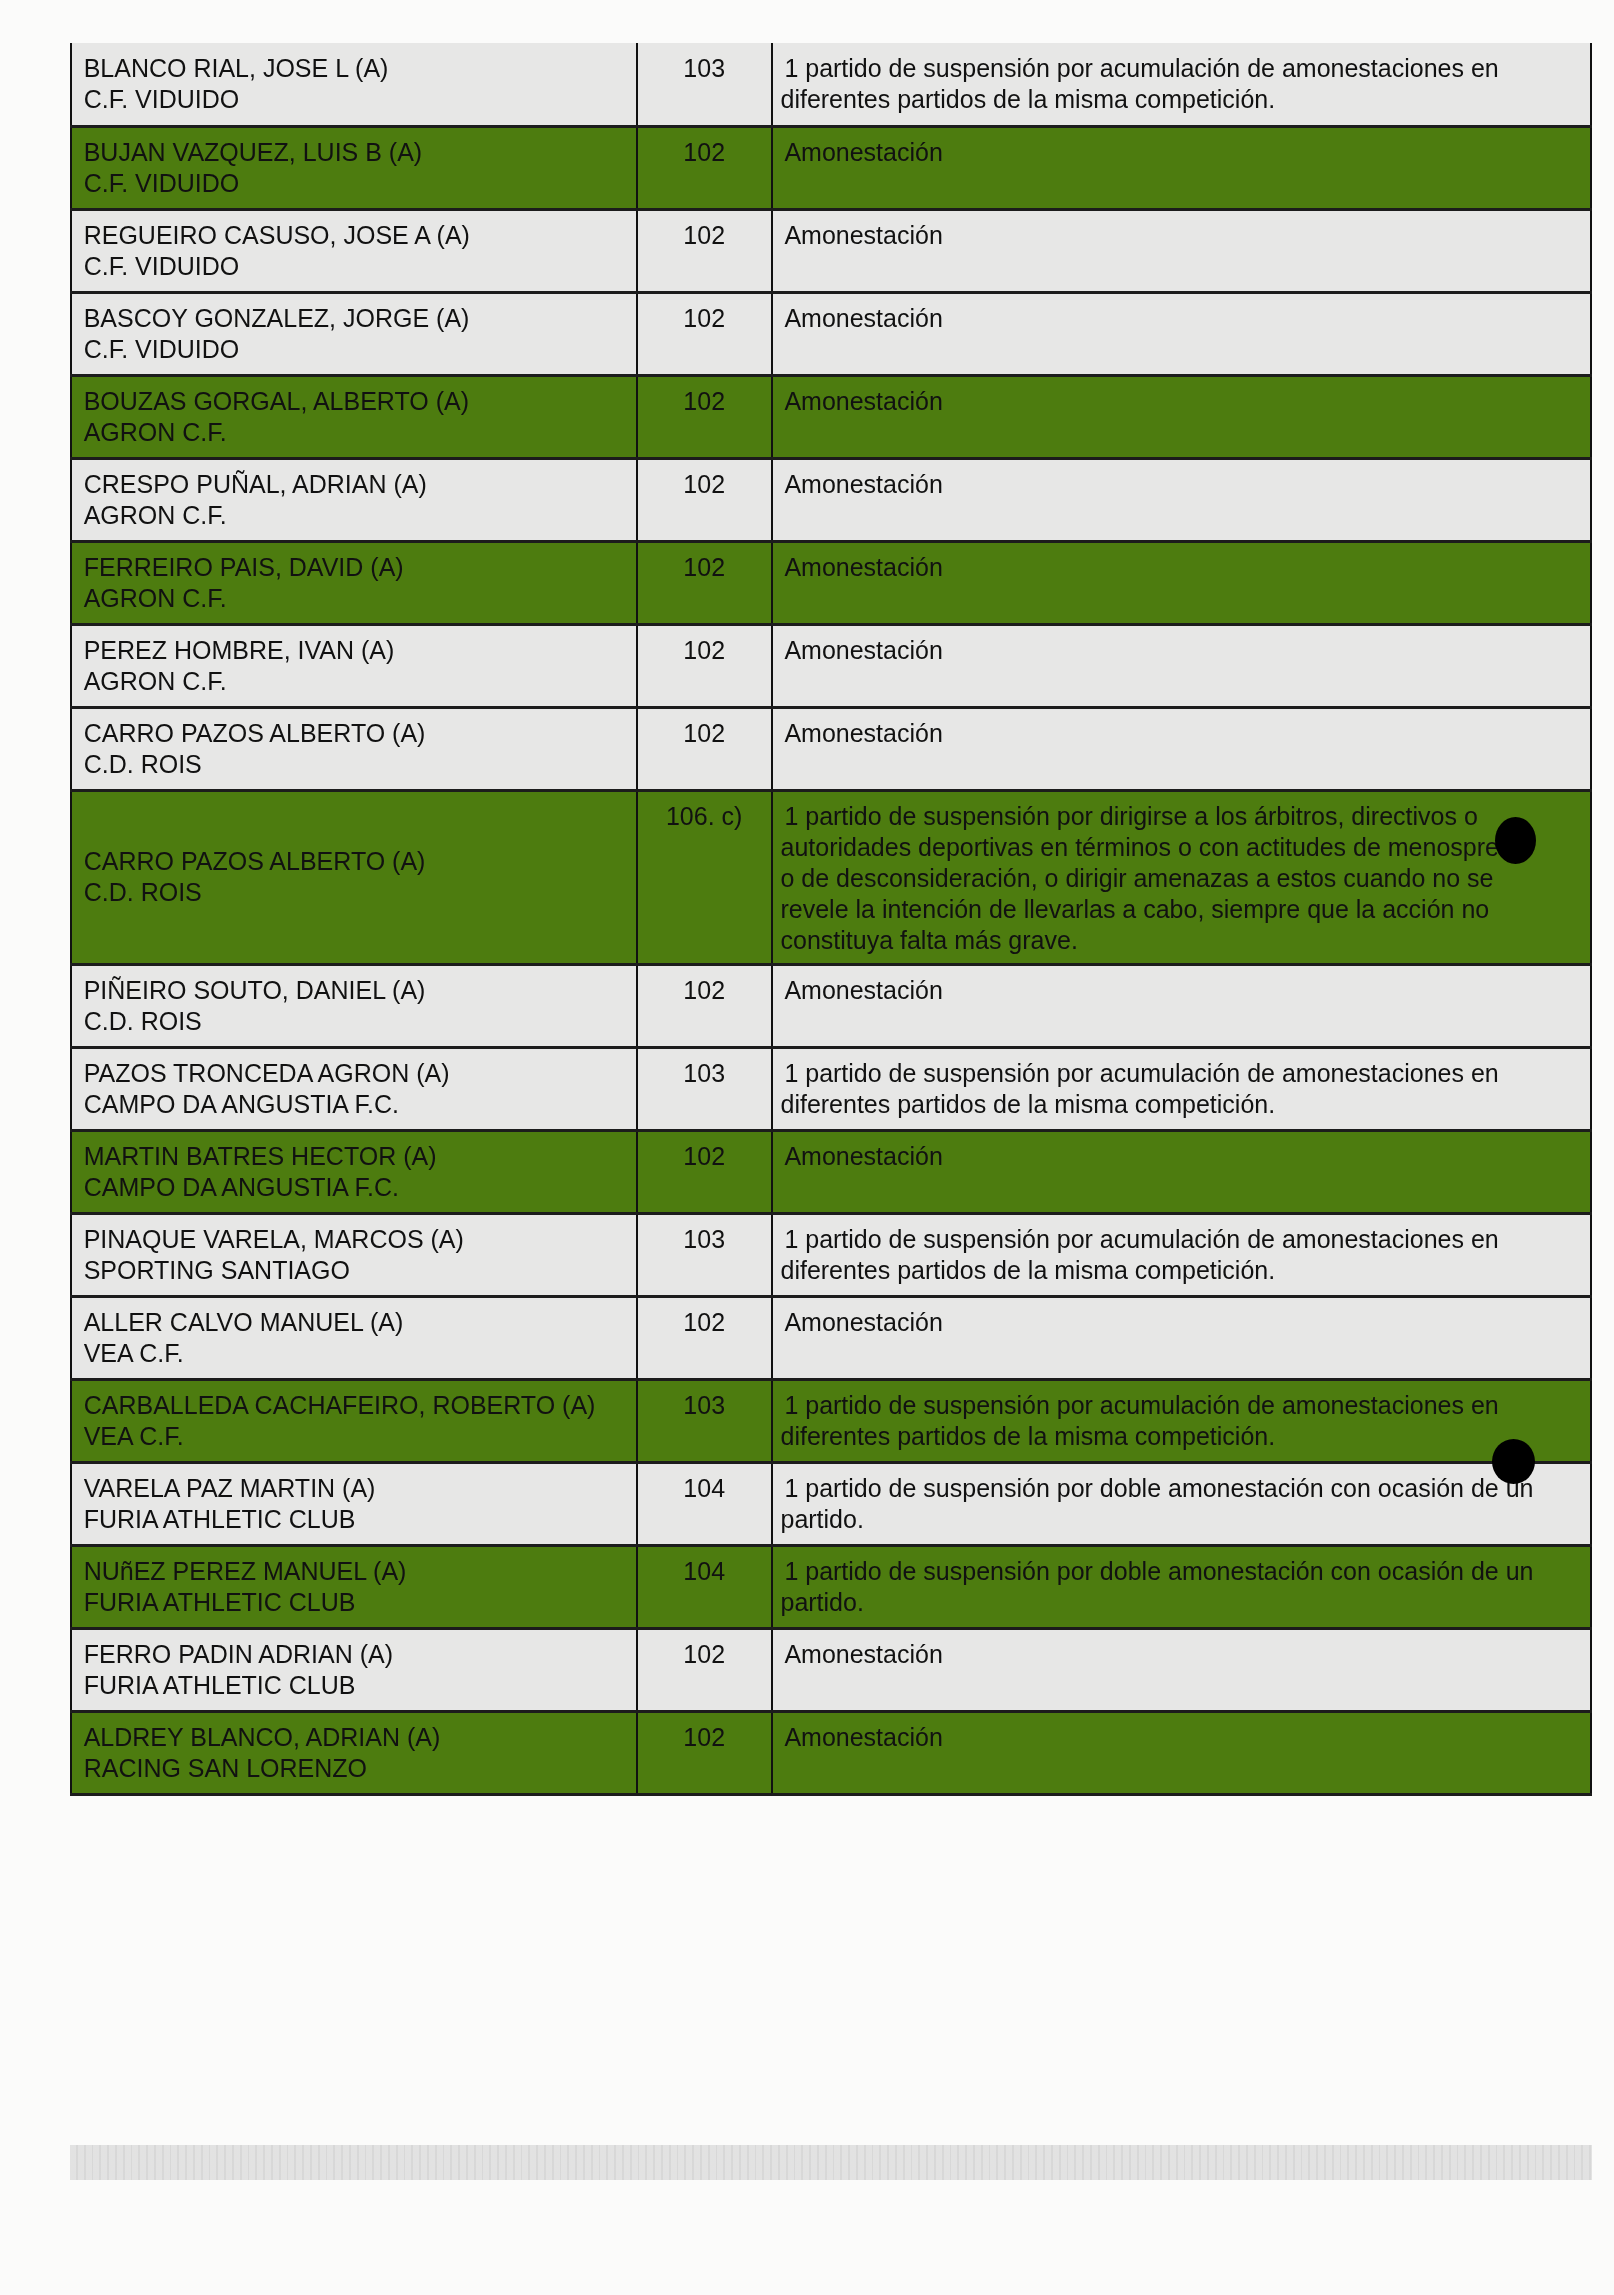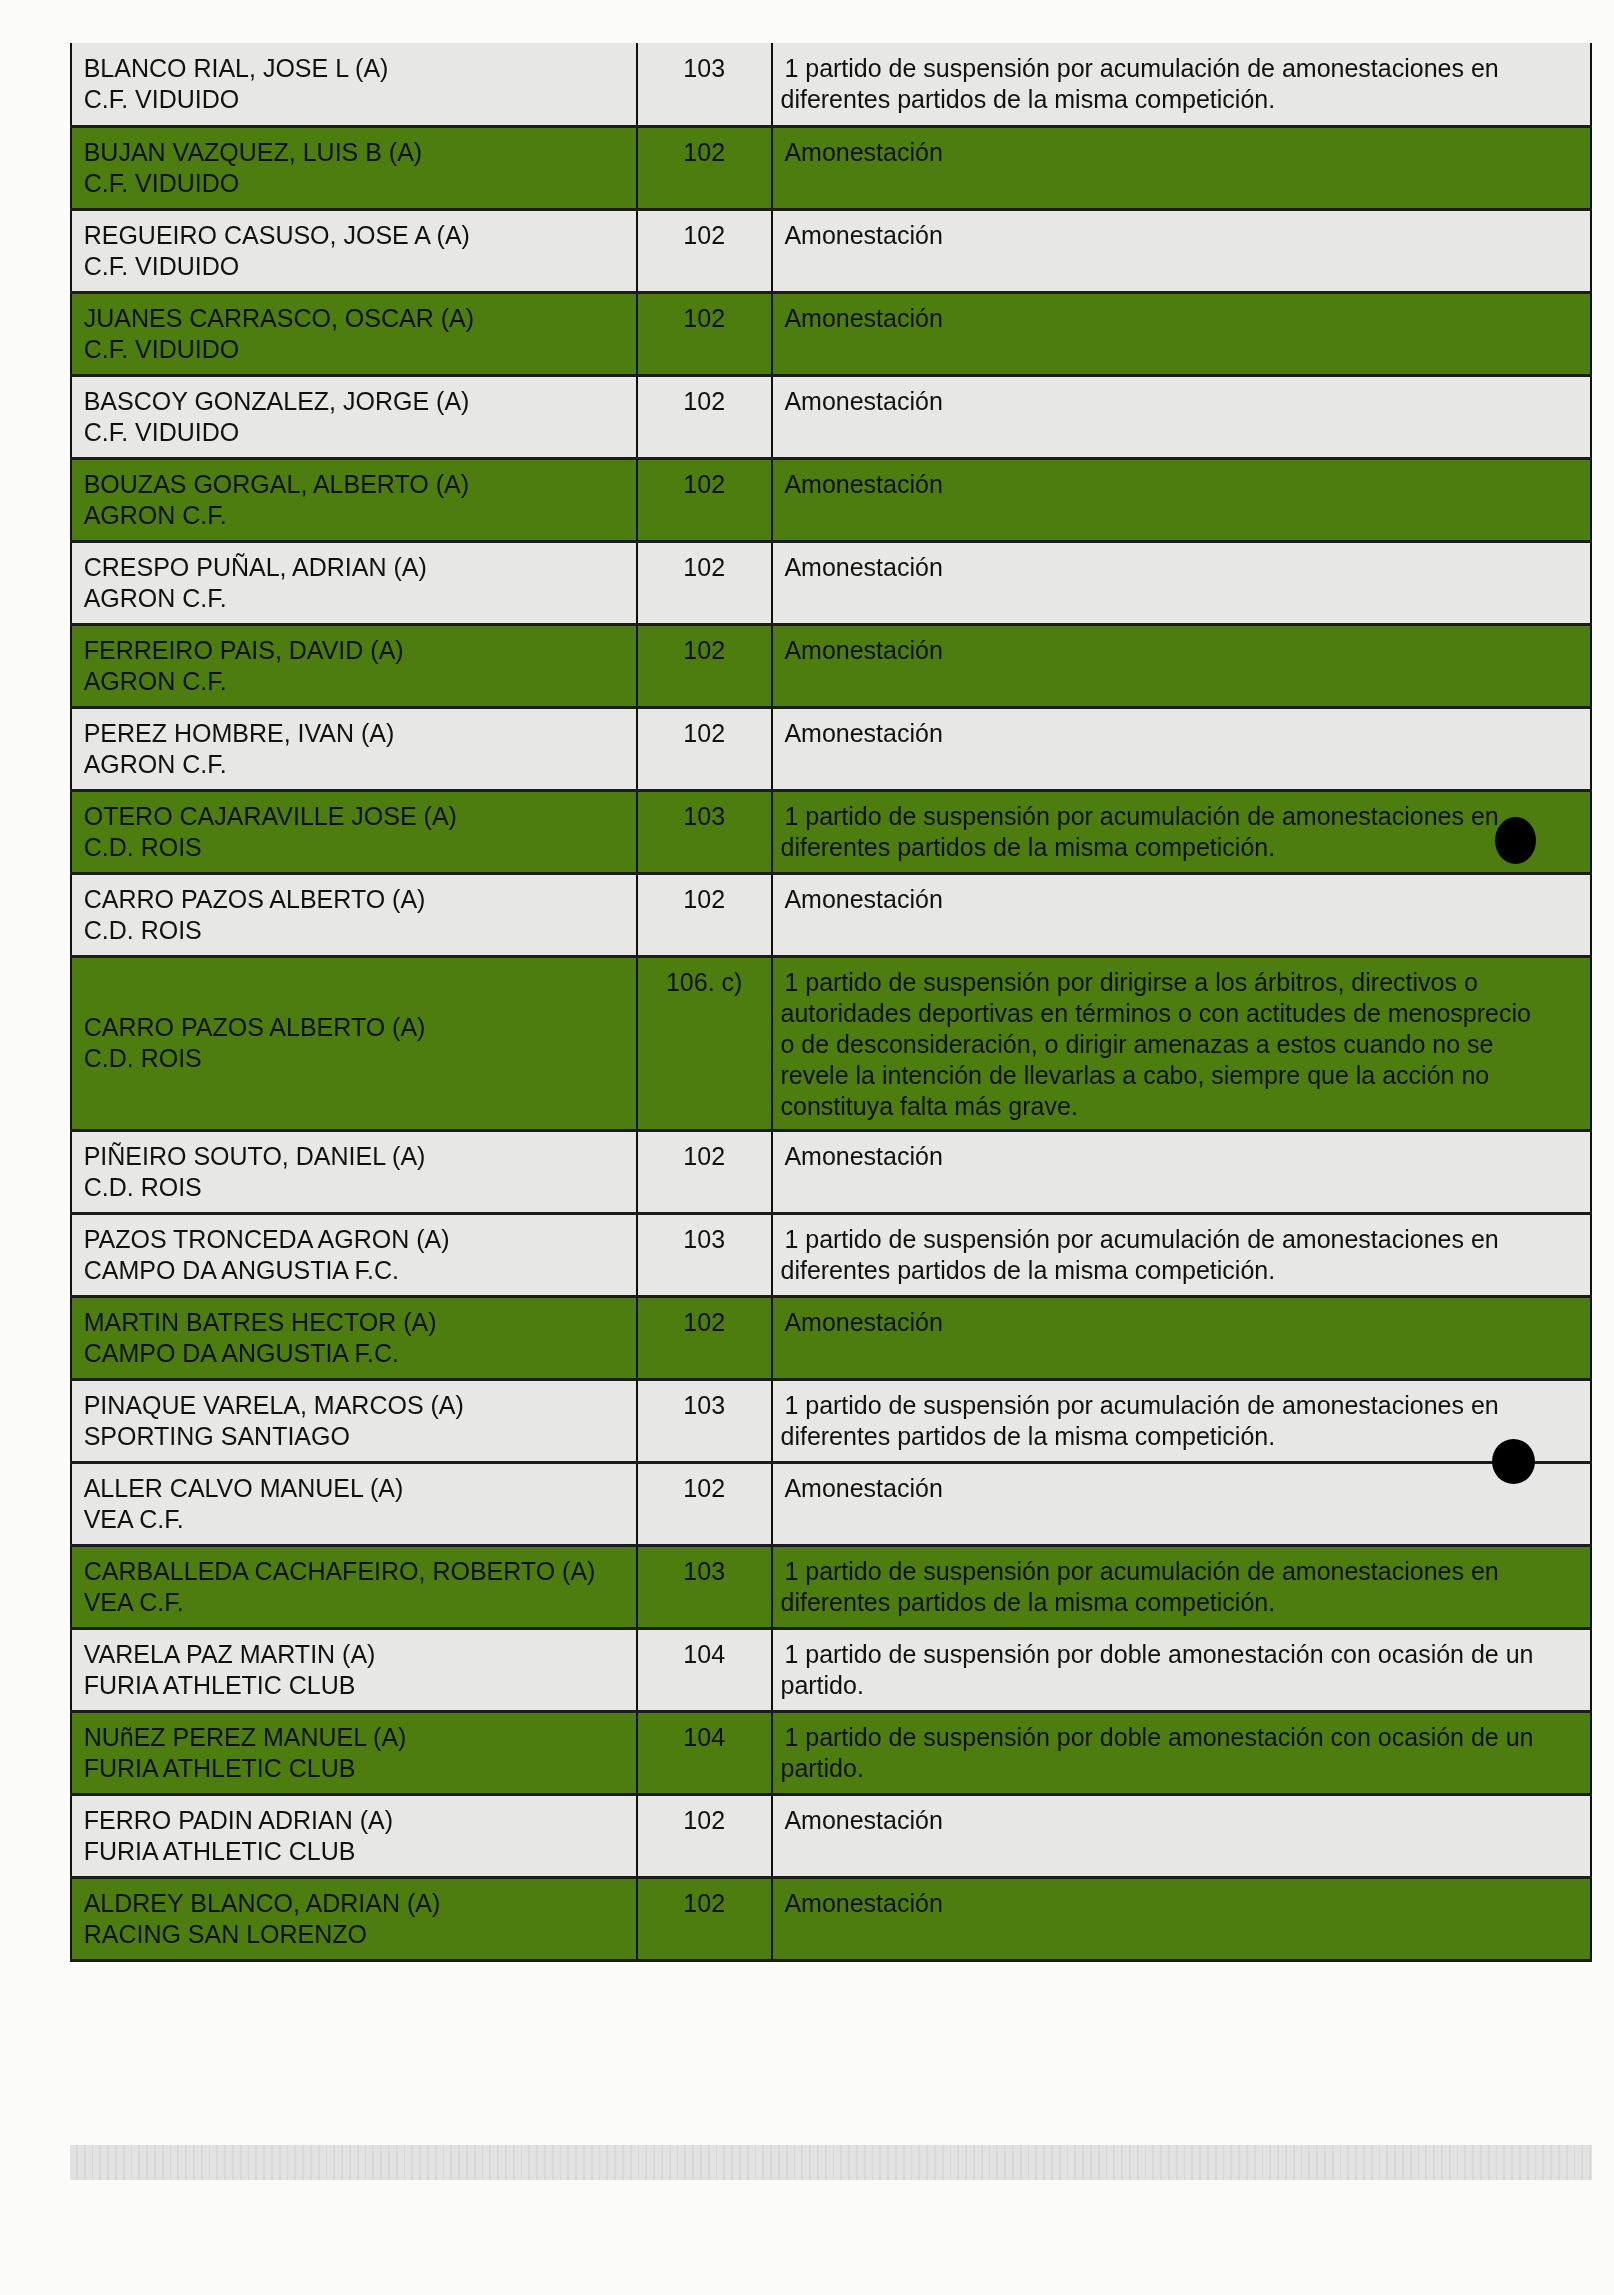--- a/index.html
+++ b/index.html
@@ -53,30 +53,20 @@
         <tr class="shade">
           <td class="c1">
             <span class="sub">REGUEIRO CASUSO, JOSE A (A)</span>
             <span class="sub">C.F. VIDUIDO</span>
           </td>
           <td class="c2"><span>102</span></td>
           <td class="c3">
             <span class="sub">Amonestación</span>
           </td>
         </tr>
-        <tr class="plain">
-          <td class="c1">
-            <span class="sub">JUANES CARRASCO, OSCAR (A)</span>
-            <span class="sub">C.F. VIDUIDO</span>
-          </td>
-          <td class="c2"><span>102</span></td>
-          <td class="c3">
-            <span class="sub">Amonestación</span>
-          </td>
-        </tr>
         <tr class="shade">
           <td class="c1">
             <span class="sub">BASCOY GONZALEZ, JORGE (A)</span>
             <span class="sub">C.F. VIDUIDO</span>
           </td>
           <td class="c2"><span>102</span></td>
           <td class="c3">
             <span class="sub">Amonestación</span>
           </td>
         </tr>
@@ -111,31 +101,20 @@
           </td>
         </tr>
         <tr class="shade">
           <td class="c1">
             <span class="sub">PEREZ HOMBRE, IVAN (A)</span>
             <span class="sub">AGRON C.F.</span>
           </td>
           <td class="c2"><span>102</span></td>
           <td class="c3">
             <span class="sub">Amonestación</span>
-          </td>
-        </tr>
-        <tr class="plain">
-          <td class="c1">
-            <span class="sub">OTERO CAJARAVILLE JOSE (A)</span>
-            <span class="sub">C.D. ROIS</span>
-          </td>
-          <td class="c2"><span>103</span></td>
-          <td class="c3">
-            <span class="sub">1 partido de suspensión por acumulación de amonestaciones en</span>
-            <span class="sub cont">diferentes partidos de la misma competición.</span>
           </td>
         </tr>
         <tr class="shade">
           <td class="c1">
             <span class="sub">CARRO PAZOS ALBERTO (A)</span>
             <span class="sub">C.D. ROIS</span>
           </td>
           <td class="c2"><span>102</span></td>
           <td class="c3">
             <span class="sub">Amonestación</span>

